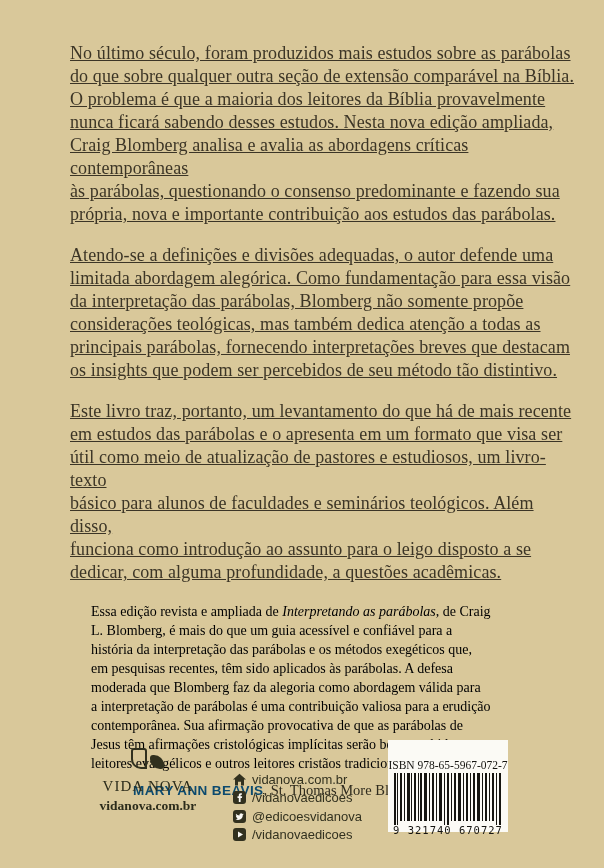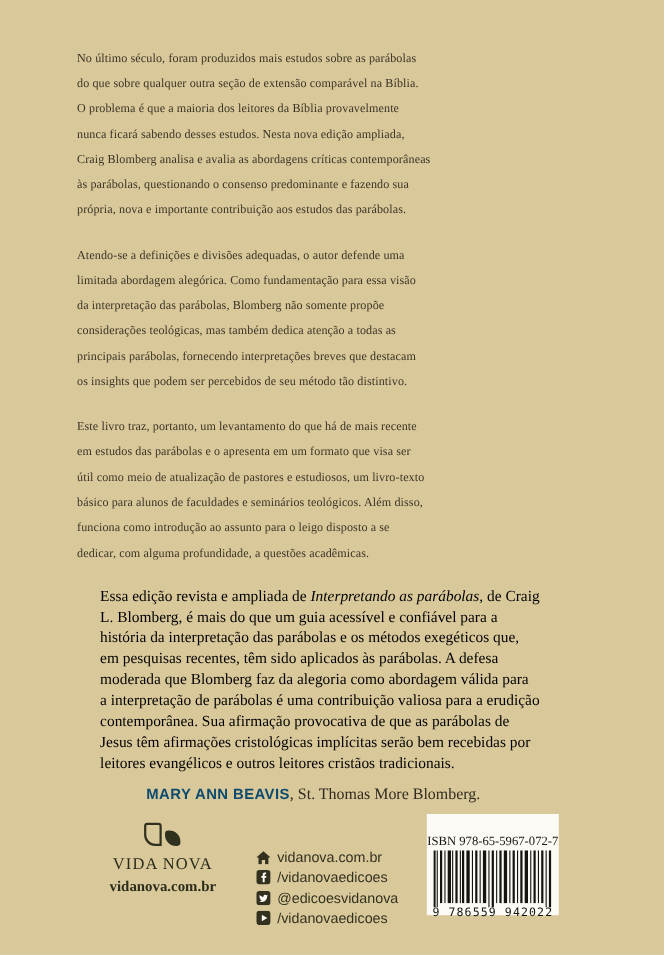--- a/index.html
+++ b/index.html
@@ -15,25 +15,26 @@
     overflow: hidden;
     color: #3c3526;
   }
   .text-col {
     position: absolute;
     left: 70px; top: 42px;
     width: 510px;
   }
   .text-col p {
     margin: 0 0 18px 0;
-    font-size: 11px;
+    font-size: 18px;
     line-height: 23px;
     letter-spacing: 0.1px;
     white-space: pre-line;
     color: #3c3526;
+    text-decoration: underline;
   }
   blockquote.endorsement {
     margin: 14px 0 0 21px;
     font-size: 14px;
     line-height: 19px;
     white-space: pre-line;
     color: #000000;
   }
   blockquote.endorsement em { font-style: italic; }
   .attribution {
@@ -235,16 +236,16 @@
         <rect x="79" y="0" width="2" height="48"></rect>
           <rect x="83" y="0" width="3" height="48"></rect>
         <rect x="88" y="0" width="1" height="48"></rect>
           <rect x="91" y="0" width="2" height="48"></rect>
         <rect x="95" y="0" width="1" height="48"></rect>
           <rect x="98" y="0" width="2" height="48"></rect>
         <rect x="102" y="0" width="1" height="52"></rect>
           <rect x="105" y="0" width="2" height="52"></rect>
       </g>
     </svg>
-    <div class="barcode-digits">9 786559 942022</div>
+    <div class="barcode-digits">9 321740 670727</div>
   </div>
 
 </div>
 
 </body></html>

